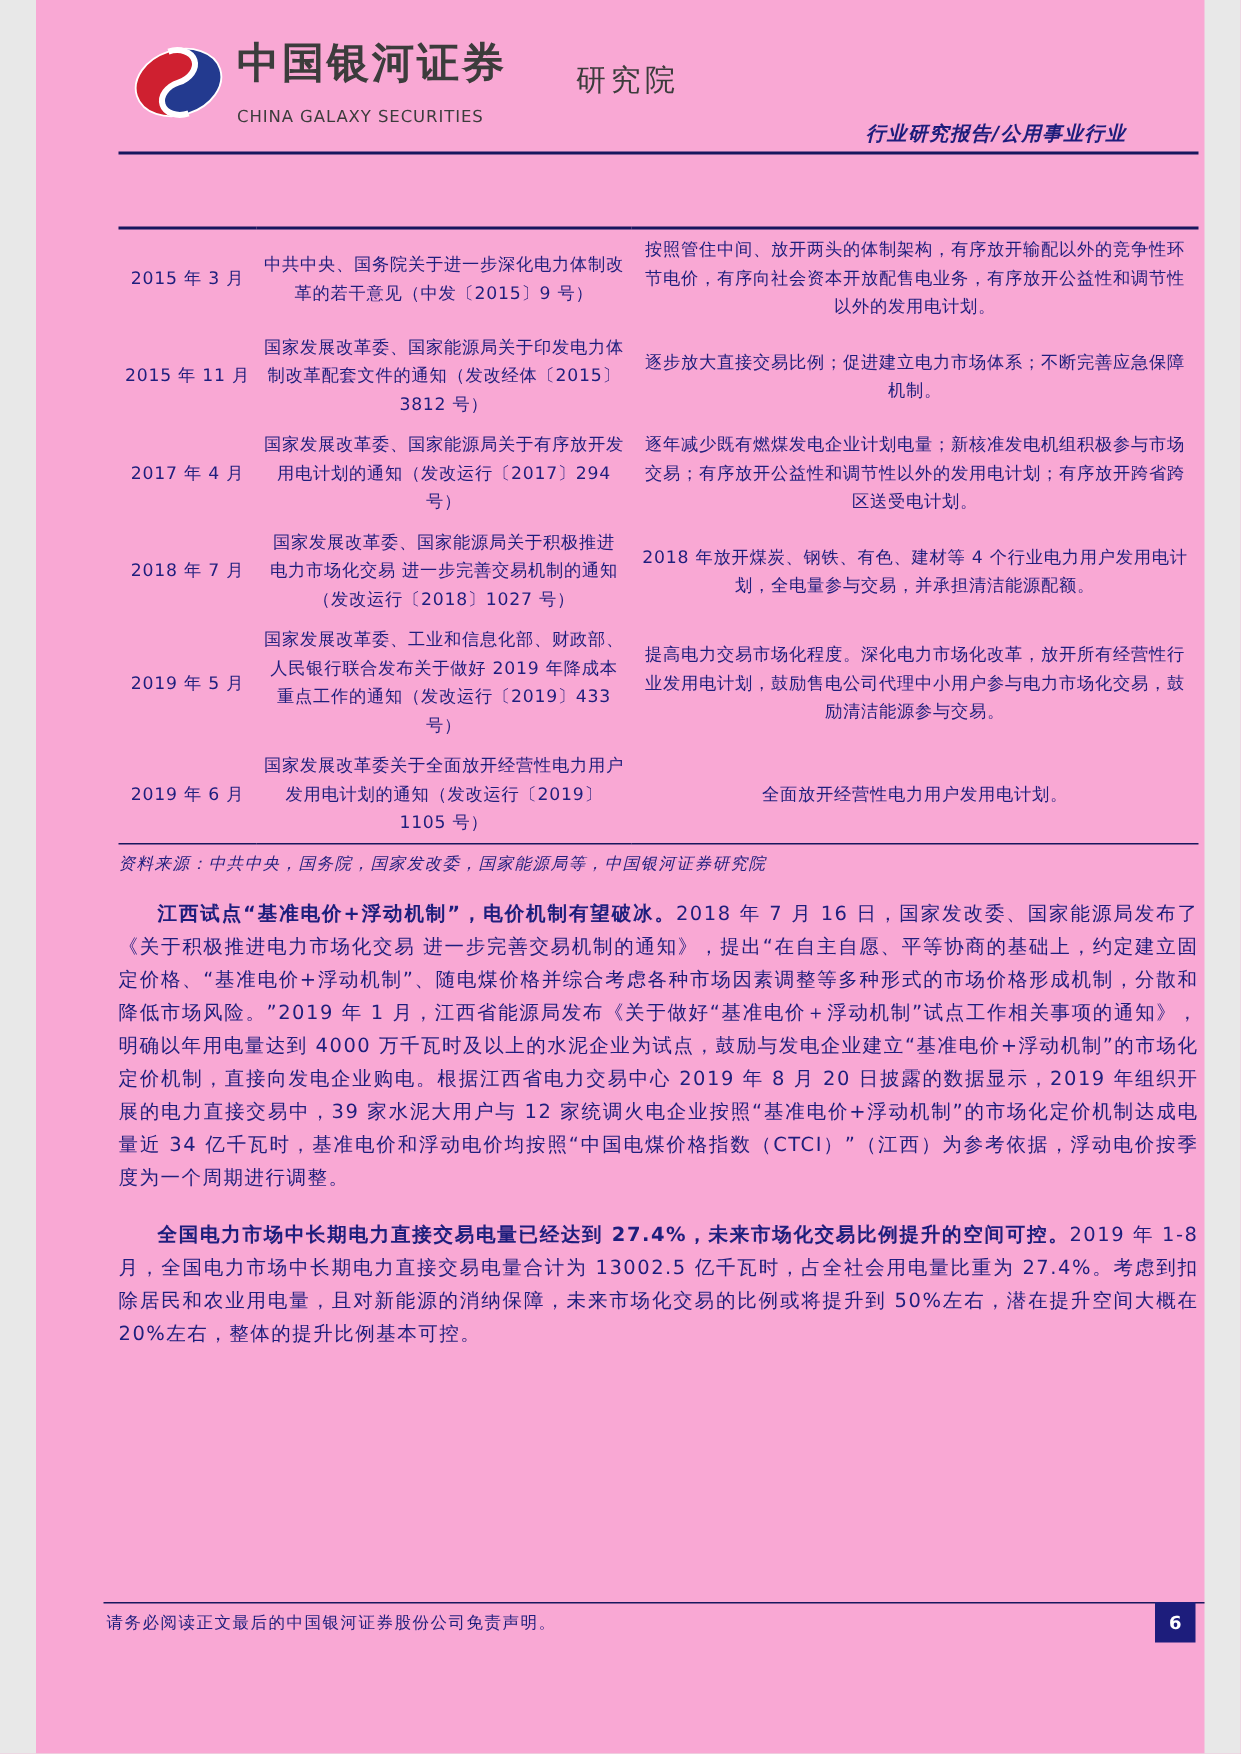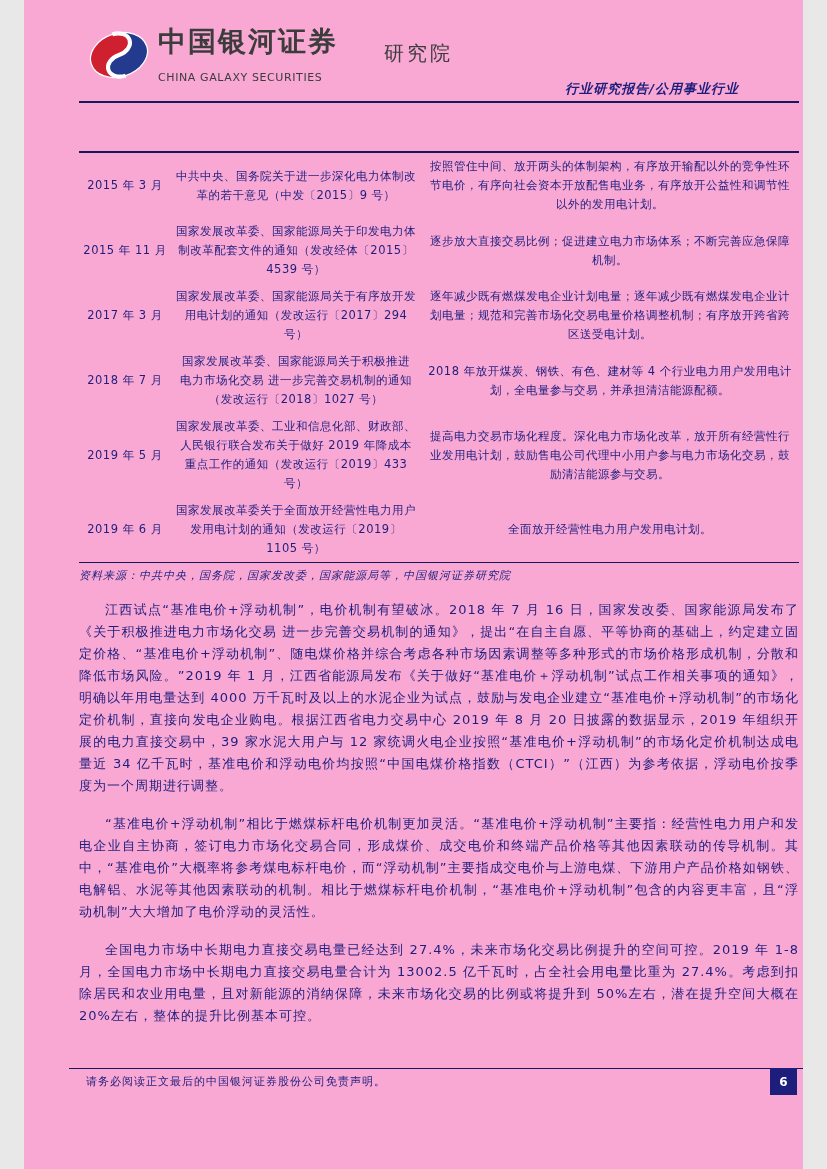--- a/index.html
+++ b/index.html
@@ -12,21 +12,21 @@
     overflow:hidden;
   }
   
   .logo-wrap{position:absolute;left:64px;top:26px;display:flex;align-items:flex-start;}
   .logo-swirl{width:62px;height:58px;flex:0 0 auto;}
   .logo-textblock{margin-left:8px;display:flex;flex-direction:column;}
   .logo-cn{font-size:28px;font-weight:bold;color:#3c3c3c;letter-spacing:2px;line-height:32px;}
   .logo-en{font-size:11px;font-weight:normal;color:#3c3c3c;letter-spacing:0.6px;line-height:14px;margin-top:13px;}
   .logo-suffix{position:absolute;left:360px;top:40px;font-size:20px;font-weight:normal;color:#3c3c3c;letter-spacing:3px;}
   .report-type{
-    position:absolute;right:64px;top:80px;
+    position:absolute;right:52px;top:80px;
     font-size:13px;font-weight:bold;font-style:italic;
     color:#1d1d7c;letter-spacing:1px;
   }
   .header-rule{position:absolute;left:55px;top:101px;width:720px;height:2px;background:#17175e;}
 
   
   .content{position:absolute;left:55px;top:151px;width:720px;color:#1e1e7d;}
   table.policy{
     width:100%;border-collapse:collapse;
     border-top:2px solid #17175e;border-bottom:1px solid #17175e;
@@ -38,26 +38,26 @@
   td.col-desc{width:auto;}
   .source-line{
     margin-top:5px;font-size:11px;font-style:italic;
     letter-spacing:1px;color:#1e1e7d;
   }
   .para{
     margin:16px 0 0 0;
     font-size:13px;line-height:22px;letter-spacing:1px;
     text-align:justify;text-indent:2em;color:#1e1e7d;
   }
-  .para .lead{font-weight:normal;}
+  .para .lead{font-weight:bold;}
 
   
   .footer-rule{position:absolute;left:45px;top:1068px;width:737px;height:1px;background:#17175e;}
   .footer-text{
-    position:absolute;left:62px;top:1074px;
+    position:absolute;left:47px;top:1074px;
     font-size:11px;color:#1e1e7d;letter-spacing:1px;
   }
   .page-num{
     position:absolute;left:746px;top:1068px;
     width:27px;height:27px;background:#1d1d7c;
     color:#ffffff;font-size:12px;font-weight:bold;
     display:flex;align-items:center;justify-content:center;
   }
 </style>
 </head>
@@ -87,27 +87,27 @@
 
     <table class="policy">
       <tbody>
         <tr>
           <td class="col-date">2015 年 3 月</td>
           <td class="col-doc">中共中央、国务院关于进一步深化电力体制改革的若干意见（中发〔2015〕9 号）</td>
           <td class="col-desc">按照管住中间、放开两头的体制架构，有序放开输配以外的竞争性环节电价，有序向社会资本开放配售电业务，有序放开公益性和调节性以外的发用电计划。</td>
         </tr>
         <tr>
           <td class="col-date">2015 年 11 月</td>
-          <td class="col-doc">国家发展改革委、国家能源局关于印发电力体制改革配套文件的通知（发改经体〔2015〕4539 号）</td>
+          <td class="col-doc">国家发展改革委、国家能源局关于印发电力体制改革配套文件的通知（发改经体〔2015〕3812 号）</td>
           <td class="col-desc">逐步放大直接交易比例；促进建立电力市场体系；不断完善应急保障机制。</td>
         </tr>
         <tr>
-          <td class="col-date">2017 年 3 月</td>
+          <td class="col-date">2017 年 4 月</td>
           <td class="col-doc">国家发展改革委、国家能源局关于有序放开发用电计划的通知（发改运行〔2017〕294 号）</td>
-          <td class="col-desc">逐年减少既有燃煤发电企业计划电量；逐年减少既有燃煤发电企业计划电量；规范和完善市场化交易电量价格调整机制；有序放开跨省跨区送受电计划。</td>
+          <td class="col-desc">逐年减少既有燃煤发电企业计划电量；新核准发电机组积极参与市场交易；有序放开公益性和调节性以外的发用电计划；有序放开跨省跨区送受电计划。</td>
         </tr>
         <tr>
           <td class="col-date">2018 年 7 月</td>
           <td class="col-doc">国家发展改革委、国家能源局关于积极推进 电力市场化交易 进一步完善交易机制的通知（发改运行〔2018〕1027 号）</td>
           <td class="col-desc">2018 年放开煤炭、钢铁、有色、建材等 4 个行业电力用户发用电计划，全电量参与交易，并承担清洁能源配额。</td>
         </tr>
         <tr>
           <td class="col-date">2019 年 5 月</td>
           <td class="col-doc">国家发展改革委、工业和信息化部、财政部、人民银行联合发布关于做好 2019 年降成本重点工作的通知（发改运行〔2019〕433 号）</td>
           <td class="col-desc">提高电力交易市场化程度。深化电力市场化改革，放开所有经营性行业发用电计划，鼓励售电公司代理中小用户参与电力市场化交易，鼓励清洁能源参与交易。</td>
@@ -117,21 +117,20 @@
           <td class="col-doc">国家发展改革委关于全面放开经营性电力用户发用电计划的通知（发改运行〔2019〕1105 号）</td>
           <td class="col-desc">全面放开经营性电力用户发用电计划。</td>
         </tr>
       </tbody>
     </table>
 
     <div class="source-line">资料来源：中共中央，国务院，国家发改委，国家能源局等，中国银河证券研究院</div>
 
     <p class="para"><span class="lead">江西试点“基准电价+浮动机制”，电价机制有望破冰。</span><span>2018 年 7 月 16 日，国家发改委、国家能源局发布了《关于积极推进电力市场化交易 进一步完善交易机制的通知》，提出“在自主自愿、平等协商的基础上，约定建立固定价格、“基准电价+浮动机制”、随电煤价格并综合考虑各种市场因素调整等多种形式的市场价格形成机制，分散和降低市场风险。”2019 年 1 月，江西省能源局发布《关于做好“基准电价＋浮动机制”试点工作相关事项的通知》，明确以年用电量达到 4000 万千瓦时及以上的水泥企业为试点，鼓励与发电企业建立“基准电价+浮动机制”的市场化定价机制，直接向发电企业购电。根据江西省电力交易中心 2019 年 8 月 20 日披露的数据显示，2019 年组织开展的电力直接交易中，39 家水泥大用户与 12 家统调火电企业按照“基准电价+浮动机制”的市场化定价机制达成电量近 34 亿千瓦时，基准电价和浮动电价均按照“中国电煤价格指数（CTCI）”（江西）为参考依据，浮动电价按季度为一个周期进行调整。</span></p>
 
-    <p class="para"><span class="lead">“基准电价+浮动机制”相比于燃煤标杆电价机制更加灵活。</span><span>“基准电价+浮动机制”主要指：经营性电力用户和发电企业自主协商，签订电力市场化交易合同，形成煤价、成交电价和终端产品价格等其他因素联动的传导机制。其中，“基准电价”大概率将参考煤电标杆电价，而“浮动机制”主要指成交电价与上游电煤、下游用户产品价格如钢铁、电解铝、水泥等其他因素联动的机制。相比于燃煤标杆电价机制，“基准电价+浮动机制”包含的内容更丰富，且“浮动机制”大大增加了电价浮动的灵活性。</span></p>
 
     <p class="para"><span class="lead">全国电力市场中长期电力直接交易电量已经达到 27.4%，未来市场化交易比例提升的空间可控。</span><span>2019 年 1-8 月，全国电力市场中长期电力直接交易电量合计为 13002.5 亿千瓦时，占全社会用电量比重为 27.4%。考虑到扣除居民和农业用电量，且对新能源的消纳保障，未来市场化交易的比例或将提升到 50%左右，潜在提升空间大概在 20%左右，整体的提升比例基本可控。</span></p>
 
   </div>
 
   <div class="footer-rule"></div>
   <div class="footer-text">请务必阅读正文最后的中国银河证券股份公司免责声明。</div>
   <div class="page-num">6</div>
 
 </div>

